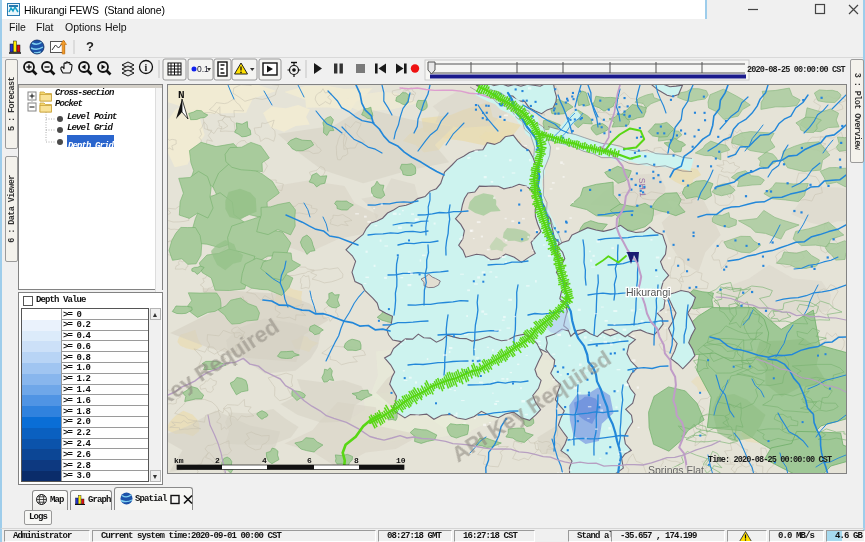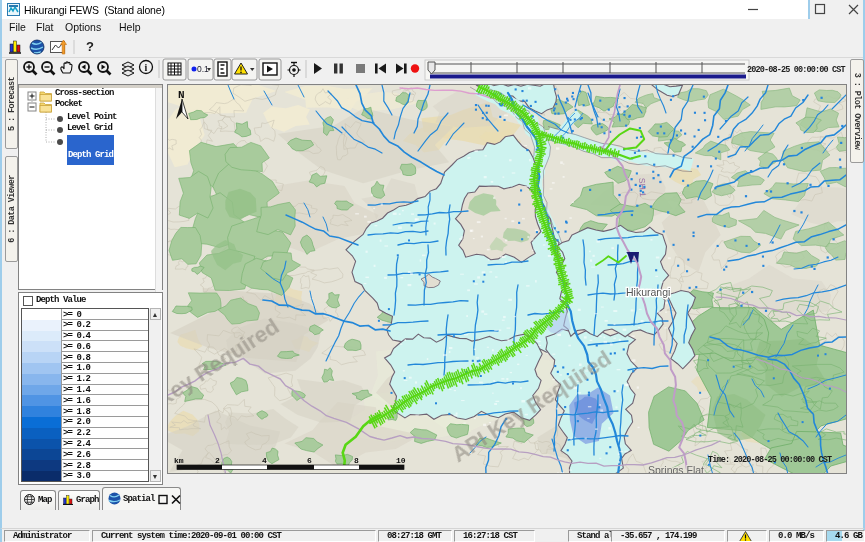--- a/index.html
+++ b/index.html
@@ -1,39 +1,39 @@
 <!DOCTYPE html>
 <html><head><meta charset="utf-8"><style>
 * { margin:0; padding:0; box-sizing:border-box; }
 html,body { width:865px; height:542px; overflow:hidden; font-family:"Liberation Sans",sans-serif; background:#f0f0f0; }
 #win { position:absolute; left:0; top:0; width:865px; height:542px; }
 .abs { position:absolute; }
-#titlebar { left:0; top:0; width:810px; height:19px; background:#fff; border-left:2px solid #9ecdeb; border-right:2px solid #9ecdeb; }
+#titlebar { left:0; top:0; width:707px; height:19px; background:#fff; border-left:2px solid #9ecdeb; border-right:2px solid #9ecdeb; }
 #title-text { position:absolute; left:22px; top:4px; font-size:10.5px; letter-spacing:-0.2px; color:#000; }
 #menubar { left:2px; top:19px; width:861px; height:17px; background:#f0f0f0; font-size:10.5px; color:#111;padding-left:16px; }
 #menubar span { position:absolute; top:2px; }
 #toolbar1 { left:2px; top:36px; width:861px; height:22px; background:#f0f0f0; border-bottom:1px solid #d9d9d9; }
 #content { left:2px; top:58px; width:861px; height:470px; background:#f0f0f0; }
 .vtab { position:absolute; background:#f4f2ec; border:1px solid #9b9b9b; border-radius:2px; font-family:"Liberation Mono",monospace; font-size:8.5px; font-weight:bold; color:#333; }
 .vtxt { position:absolute; left:50%; top:50%; white-space:nowrap; letter-spacing:-0.6px; }
 .vl { transform:translate(-50%,-50%) rotate(-90deg); }
 .vr { transform:translate(-50%,-50%) rotate(90deg); }
-#tree { position:absolute; left:16px; top:26px; width:145px; height:206px; background:#fff; border:1px solid #828282; }
+#tree { position:absolute; left:16px; top:26px; width:145px; height:206px; background:#fff; border:1px solid #828282;font-style:italic; }
 #legend { position:absolute; left:16px; top:234px; width:145px; height:193px; background:#fff; border:1px solid #828282; }
 .mono { font-family:"Liberation Mono",monospace; font-weight:bold; letter-spacing:-0.9px; font-size:9px; color:#111; }
 .trow { position:absolute; height:11px; white-space:nowrap; }
 #ltable { position:absolute; left:2px; top:15px; width:139px; height:174px; border:1px solid #555; overflow:hidden; }
 .lrow { position:relative; height:10.8px; border-bottom:1px solid #9a9a9a; }
 .lsw { position:absolute; left:0; top:0; width:40px; height:10.8px; border-right:1px solid #9a9a9a; }
 .llb { position:absolute; left:41px; top:0.5px; font-family:"Liberation Mono",monospace; font-weight:bold; font-size:9px; letter-spacing:-0.9px; color:#111; }
 #lscroll { position:absolute; right:1px; top:15px; width:13px; height:174px; background:#f0f0f0; border-left:1px solid #555; }
 .sbtn { position:absolute; left:0.5px; width:11px; height:12px; background:#f0f0f0; border:1px solid #b5b5b5; font-size:7px; text-align:center; color:#333; line-height:11px; }
 #mapwrap { position:absolute; left:165px; top:26px; width:680px; height:390px; border:1px solid #828282; background:#e5e3d7; overflow:hidden; }
 #btabs { position:absolute; left:16px; top:429px; width:830px; height:23px; }
-.btab { position:absolute; border:1px solid #8a8a8a; border-bottom:none; border-radius:3px 3px 0 0; background:linear-gradient(#fdfdfc,#ececea); font-family:"Liberation Mono",monospace; font-weight:bold; font-size:9px; letter-spacing:-0.9px; color:#111; }
+.btab { position:absolute; border:1px solid #8a8a8a; border-bottom:none; border-radius:3px 3px 0 0; background:linear-gradient(#fdfdfc,#ececea); font-family:"Liberation Mono",monospace; font-weight:bold; font-size:9px; letter-spacing:-0.9px; color:#111;margin-left:12px; }
 #logsrow { position:absolute; left:16px; top:452px; width:830px; height:18px; }
 #logsbtn { position:absolute; left:6px; top:0px; width:28px; height:15px; border:1px solid #999; border-radius:2px; background:#f7f7f5; font-family:"Liberation Mono",monospace; font-weight:bold; font-size:9px; letter-spacing:-0.9px; text-align:center; line-height:13px; color:#111; }
 #statusbar { left:0; top:528px; width:865px; height:14px; background:#f0f0f0; border-left:2px solid #9ecdeb; border-right:2px solid #9ecdeb; border-top:1px solid #d5d5d5; }
 .scell { position:absolute; top:1px; height:12px; border:1px solid; border-color:#9a9a9a #ffffff #ffffff #9a9a9a; font-family:"Liberation Mono",monospace; font-size:9px; font-weight:bold; letter-spacing:-0.9px; color:#111; padding-left:8px; overflow:hidden; white-space:nowrap; background:#f0f0f0; }
 </style></head>
 <body>
 <div id="win">
   <div class="abs" style="left:0;top:0;width:2px;height:542px;background:#9ecdeb"></div>
   <div class="abs" style="left:863px;top:0;width:2px;height:542px;background:#9ecdeb"></div>
   <div id="titlebar" class="abs">
@@ -46,21 +46,21 @@
     <svg class="abs" style="left:738px;top:0" width="125" height="19">
       <line x1="8" y1="9.5" x2="18" y2="9.5" stroke="#444" stroke-width="1.2"></line>
       <rect x="75.5" y="4.5" width="9" height="9" fill="none" stroke="#444" stroke-width="1.2"></rect>
       <path d="M109,5 L118,14 M118,5 L109,14" stroke="#444" stroke-width="1.2"></path>
     </svg>
   </div>
   <div id="menubar" class="abs">
     <span style="left:7px">File</span>
       <span style="left:34px">Flat</span>
       <span style="left:63px">Options</span>
-      <span style="left:117px">Help</span>
+      <span style="left:103px">Help</span>
   </div>
   <div id="toolbar1" class="abs">
     <svg class="abs" style="left:6px;top:2px" width="100" height="18">
       <g>
           <line x1="1" y1="15" x2="13" y2="15" stroke="#111" stroke-width="1.5"></line>
           <rect x="2" y="6" width="3" height="8" fill="#2233cc" stroke="#111" stroke-width="0.5"></rect>
           <rect x="5.5" y="3" width="3" height="11" fill="#ffee00" stroke="#111" stroke-width="0.5"></rect>
           <rect x="9" y="7" width="3" height="7" fill="#dd1111" stroke="#111" stroke-width="0.5"></rect>
         </g>
       <g transform="translate(22,0)">
@@ -204,21 +204,21 @@
           <path d="M21,17 h4 l1.5,1.5 h6 v7.5 h-11.5 Z" fill="#f5d76e" stroke="#caa53d" stroke-width="0.8"></path>
           <rect x="21" y="19.5" width="11.5" height="6.5" fill="#f9e296" stroke="#caa53d" stroke-width="0.8"></rect>
           <circle cx="41" cy="33" r="3" fill="#4a4a4a"></circle>
           <circle cx="41" cy="44" r="3" fill="#4a4a4a"></circle>
           <circle cx="41" cy="56" r="3" fill="#4a4a4a"></circle>
         </svg>
         <span class="trow" style="left:36px;top:3px;font-family:Liberation Mono,monospace;font-weight:bold;font-size:9px;letter-spacing:-0.9px;color:#111">Cross-section</span>
         <span class="trow" style="left:36px;top:14px;font-family:Liberation Mono,monospace;font-weight:bold;font-size:9px;letter-spacing:-0.9px;color:#111">Pocket</span>
         <span class="trow" style="left:48px;top:27px;font-family:Liberation Mono,monospace;font-weight:bold;font-size:9px;letter-spacing:-0.9px;color:#111">Level Point</span>
         <span class="trow" style="left:48px;top:38px;font-family:Liberation Mono,monospace;font-weight:bold;font-size:9px;letter-spacing:-0.9px;color:#111">Level Grid</span>
-        <span class="trow" style="left:48px;top:50px;font-family:Liberation Mono,monospace;font-weight:bold;font-size:9px;letter-spacing:-0.9px;color:#111;background:#2a65cd;color:#fff;padding:15px 1px">Depth Grid</span>
+        <span class="trow" style="left:48px;top:50px;font-family:Liberation Mono,monospace;font-weight:bold;font-size:9px;letter-spacing:-0.9px;color:#111;background:#2a65cd;color:#fff;padding:6px 1px">Depth Grid</span>
       <div style="position:absolute;right:0;top:3px;width:7px;height:100%;background:#f4f4f4;border-left:1px solid #ddd"></div>
     </div>
 
     <div id="legend">
       <svg class="abs" style="left:4px;top:3px" width="10" height="10">
           <rect x="0.5" y="0.5" width="9" height="9" fill="#fff" stroke="#555"></rect>
         </svg>
       <span class="mono abs" style="left:17px;top:2px">Depth Value</span>
       <div id="ltable">
           <div class="lrow">
@@ -1514,20 +1514,23 @@
             <circle cx="6.5" cy="6.5" r="6" fill="#1c52a8"></circle>
             <path d="M2,3.5 Q6.5,6.5 11,3 M1,8.5 Q6.5,11 12,8" stroke="#7fd0f0" stroke-width="1.4" fill="none"></path>
           </svg>
         <span class="abs" style="left:20px;top:6px">Spatial</span>
         <svg class="abs" style="left:55px;top:6px" width="24" height="11">
             <rect x="1" y="1.5" width="8" height="8" fill="none" stroke="#111" stroke-width="1.4"></rect>
             <path d="M14,1.5 L22,9.5 M22,1.5 L14,9.5" stroke="#111" stroke-width="1.6"></path>
           </svg>
       </div>
     </div>
+    <div id="logsrow">
+        <div id="logsbtn">Logs</div>
+      </div>
   </div>
   <div id="statusbar" class="abs">
     <div class="scell" style="left:2px;width:86px">Administrator</div>
     <div class="scell" style="left:90px;width:284px">Current system time:2020-09-01 00:00 CST</div>
     <div class="scell" style="left:376px;width:74px">08:27:18 GMT</div>
     <div class="scell" style="left:452px;width:81px">16:27:18 CST</div>
     <div class="scell" style="left:566px;width:72px">Stand alone</div>
     <div class="scell" style="left:609px;width:114px">-35.657 , 174.199</div>
     <div class="scell" style="left:725px;width:40px"><svg width="13" height="11" style="margin-left:3px">
           <path d="M6.5,0.5 L12.5,10.5 L0.5,10.5 Z" fill="#ffe000" stroke="#333" stroke-width="0.9"></path>

